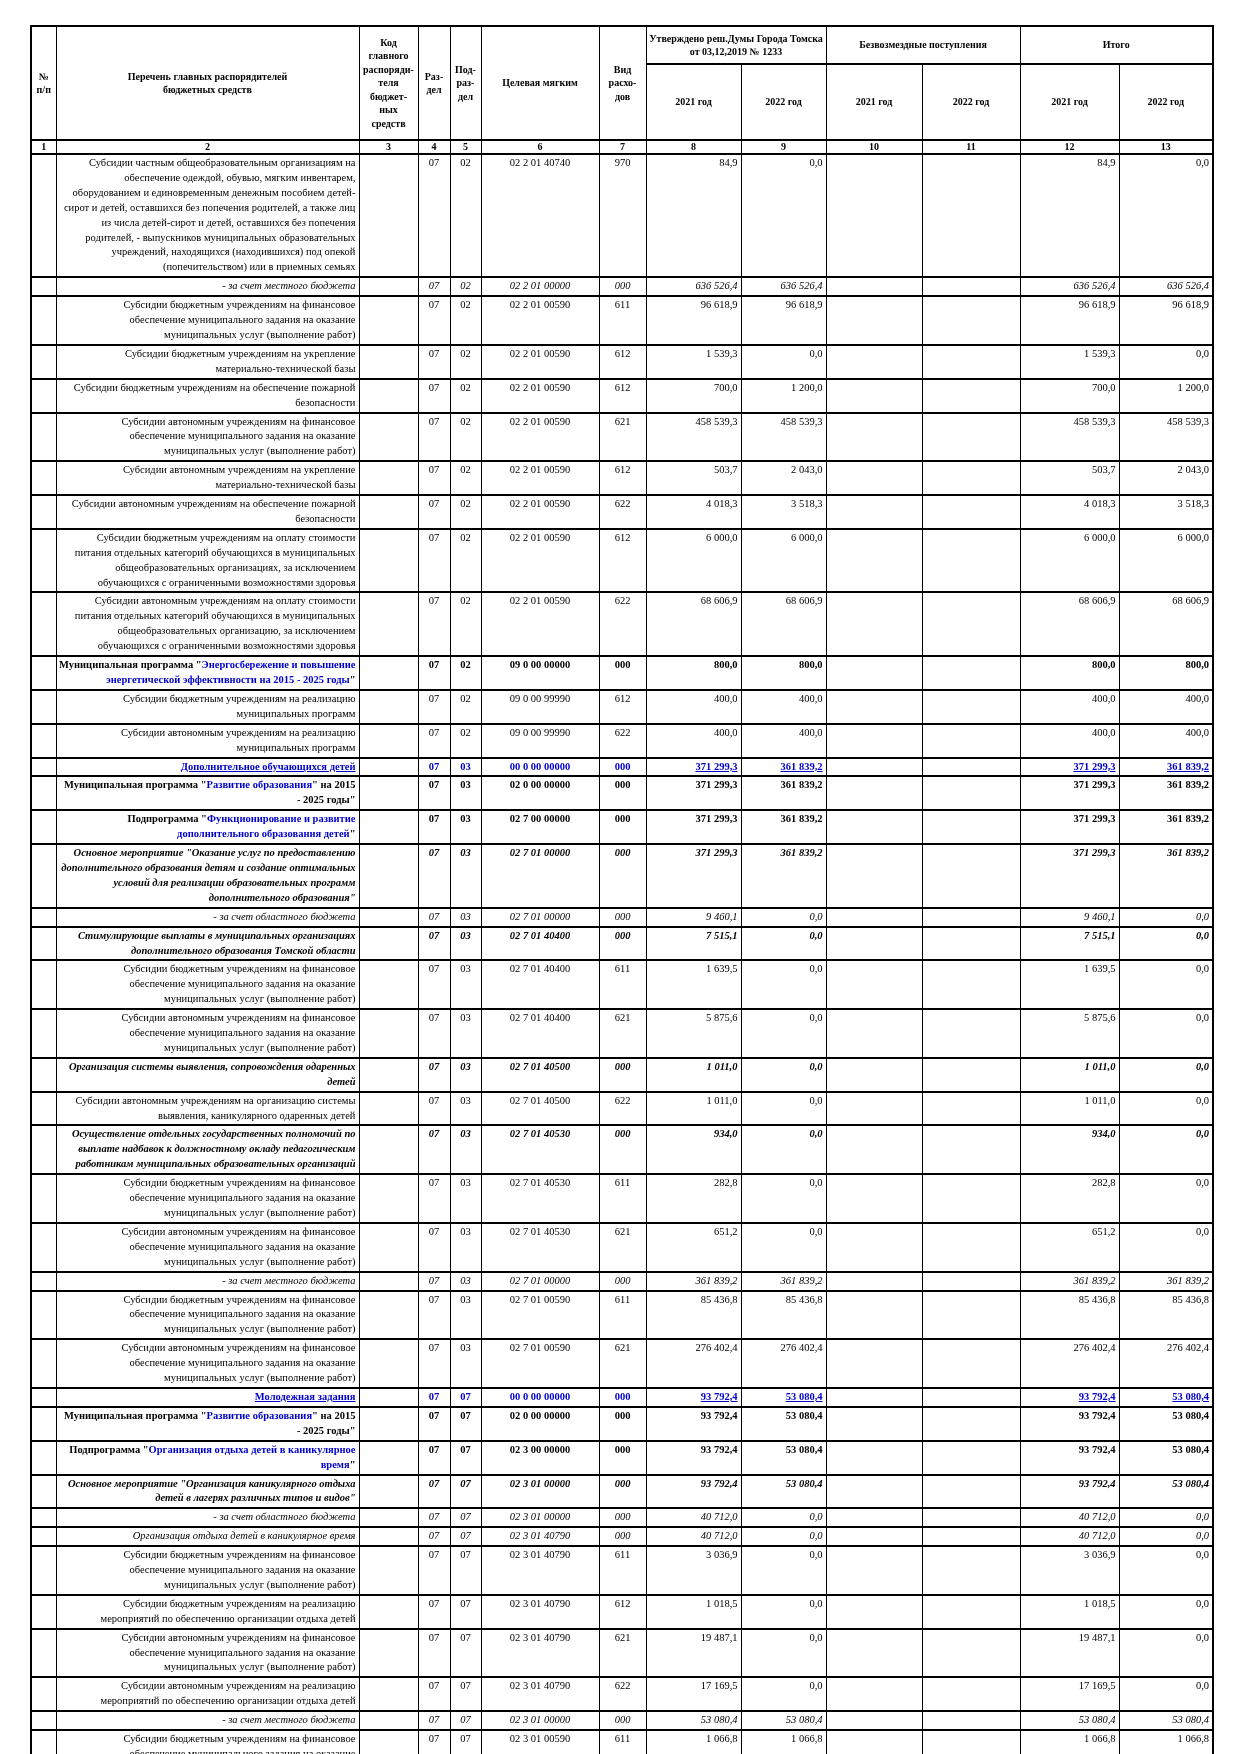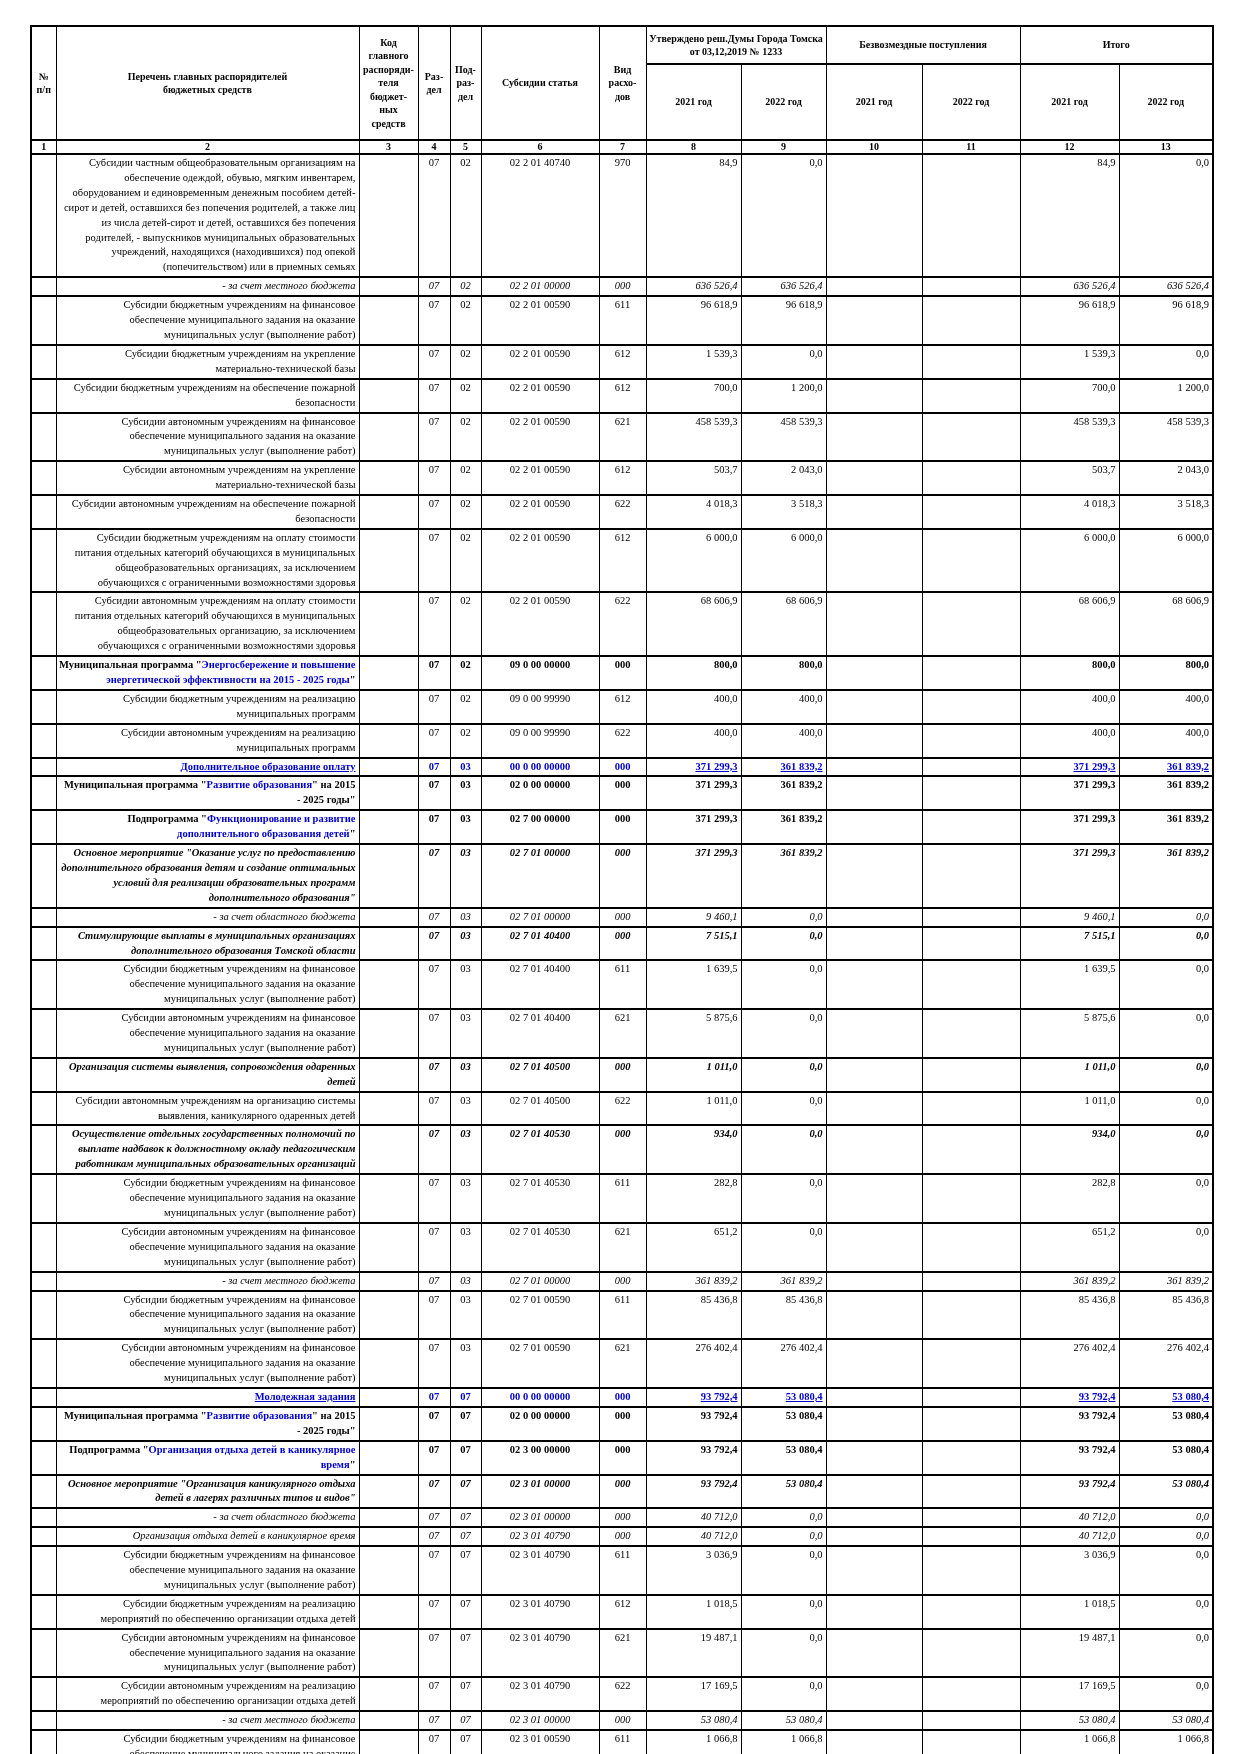--- a/index.html
+++ b/index.html
@@ -75,21 +75,21 @@
         <th rowspan="2" class="pre">Код
 главного
 распоряди-
 теля бюджет-
 ных средств</th>
         <th rowspan="2" class="pre">Раз-
 дел</th>
         <th rowspan="2" class="pre">Под-
 раз-
 дел</th>
-        <th rowspan="2">Субсидии статья</th>
+        <th rowspan="2">Целевая мягким</th>
         <th rowspan="2" class="pre">Вид расхо-
 дов</th>
         <th colspan="2" class="grp">Утверждено реш.Думы Города Томска от 03,12,2019 № 1233</th>
         <th colspan="2" class="grp">Безвозмездные поступления</th>
         <th colspan="2" class="grp">Итого</th>
       </tr>
       <tr class="h-years">
         <th>2021 год</th>
         <th>2022 год</th>
         <th>2021 год</th>
@@ -304,21 +304,21 @@
           <td class="c-code">622</td>
           <td class="c-val">400,0</td>
           <td class="c-val">400,0</td>
           <td class="c-val"></td>
           <td class="c-val"></td>
           <td class="c-val">400,0</td>
           <td class="c-val">400,0</td>
         </tr>
         <tr class="row r-section">
           <td class="c-num"></td>
-          <td class="c-label"><span class="lbl">Дополнительное образование оплату</span></td>
+          <td class="c-label"><span class="lbl">Дополнительное обучающихся детей</span></td>
           <td class="c-code"></td>
           <td class="c-code">07</td>
           <td class="c-code">03</td>
           <td class="c-code">00 0 00 00000</td>
           <td class="c-code">000</td>
           <td class="c-val">371 299,3</td>
           <td class="c-val">361 839,2</td>
           <td class="c-val"></td>
           <td class="c-val"></td>
           <td class="c-val">371 299,3</td>

